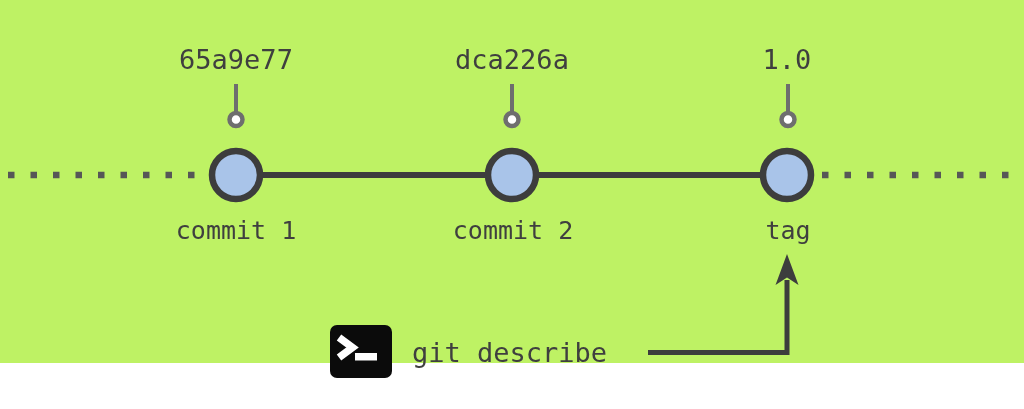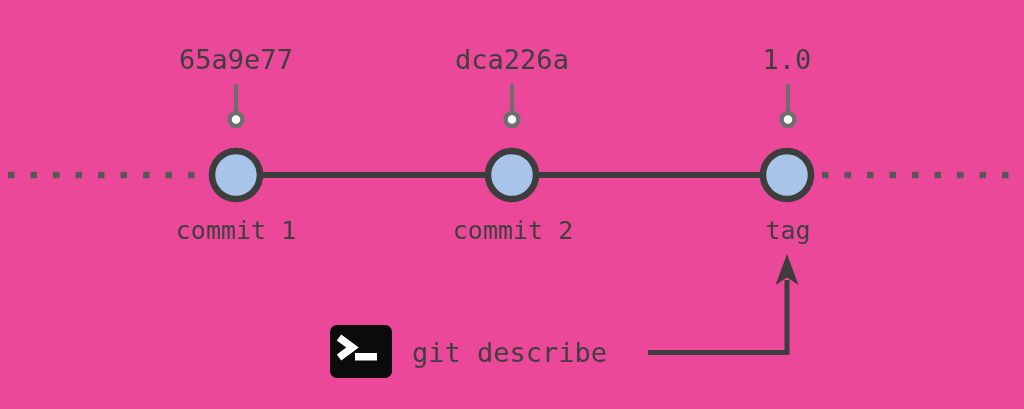--- a/index.html
+++ b/index.html
@@ -7,22 +7,22 @@
     padding: 0;
     background: #ffffff;
     width: 1024px;
     height: 409px;
     overflow: hidden;
     font-family: "DejaVu Sans Mono", monospace;
   }
   .canvas {
     position: relative;
     width: 1024px;
-    height: 409px;
-    background: #ec4899;
+    height: 363px;
+    background: #bef264;
   }
   svg { display: block; }
 
   .dotted-line {
     stroke: #575757;
     stroke-width: 6.5;
     stroke-dasharray: 6.5 16;
   }
   .connector {
     stroke: #3d3d3d;

